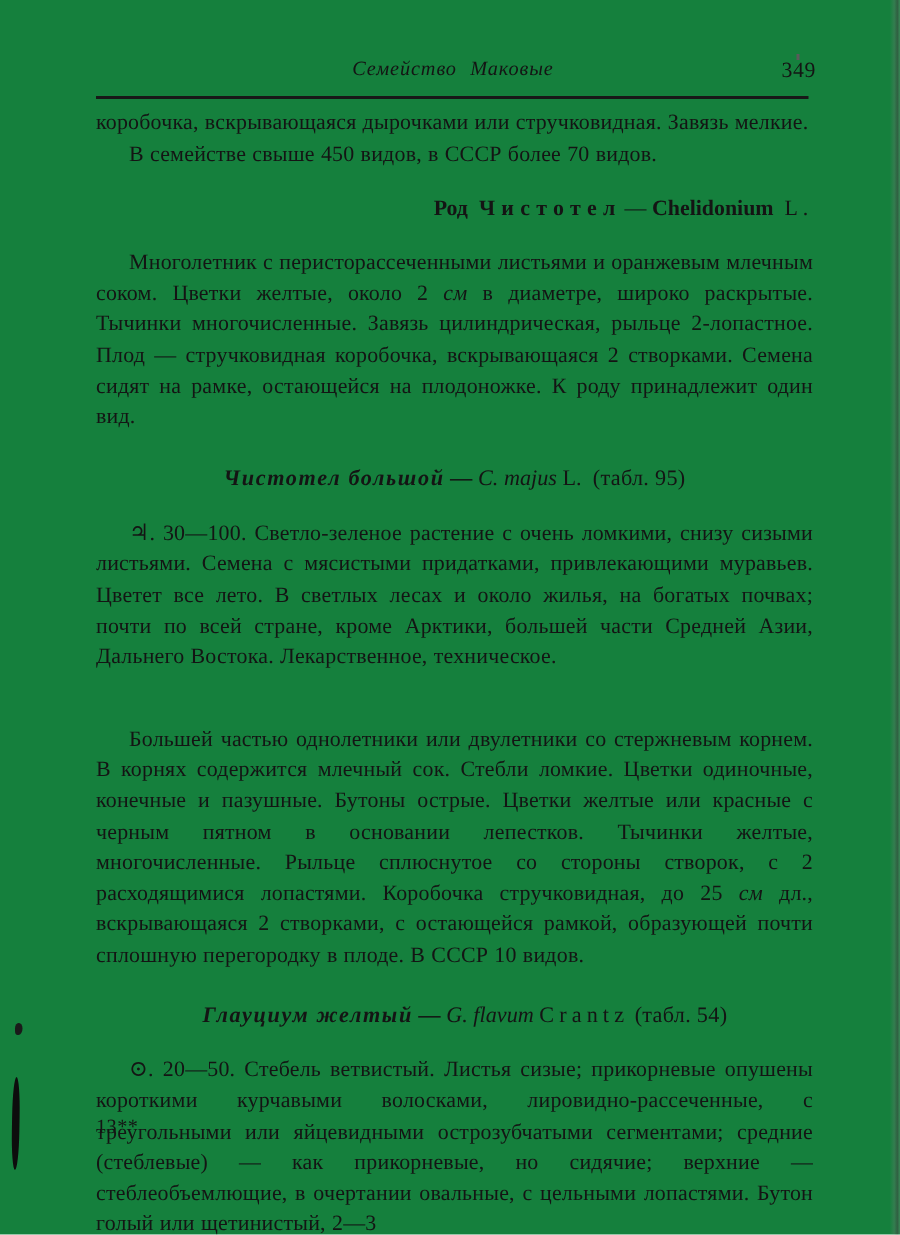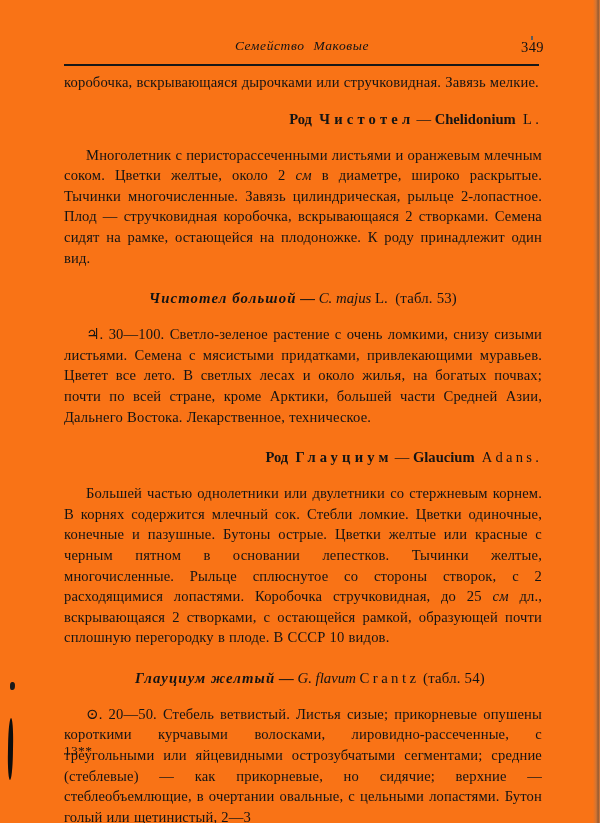--- a/index.html
+++ b/index.html
@@ -12,21 +12,21 @@
     height: 823px;
     overflow: hidden;
     font-family: "Liberation Serif", "DejaVu Serif", serif;
     color: #141414;
   }
 
   #page {
     position: relative;
     width: 600px;
     height: 823px;
-    background: #f97316;
+    background: #15803d;
   }
 
   
   .edge-left-blot {
     position: absolute;
     left: 8px;
     top: 718px;
     width: 5px;
     height: 62px;
     background: #0d0d0d;
@@ -220,40 +220,40 @@
   <div class="runhead">
     <div class="runhead-title"><span>Семейство</span><span class="w2">Маковые</span></div>
     <div class="runhead-folio">349</div>
   </div>
   <div class="rule"></div>
 
   <div class="column">
 
     <p class="body tight">коробочка, вскрывающаяся дырочками или стручковидная. Завязь мелкие.</p>
 
+    <p class="body indent">В семействе свыше 450 видов, в СССР более 70 видов.</p>
 
     <div class="gap-md"></div>
 
     <p class="heading-genus"><span>Род</span>&nbsp;&nbsp;<span class="sp">Чистотел</span><span class="dash">—</span>&nbsp;<span class="latin">Chelidonium</span>&nbsp;&nbsp;<span class="auth">L.</span></p>
 
     <div class="gap-md"></div>
 
     <p class="body indent"><span>Многолетник с перисторассеченными листьями и оранжевым млечным соком. Цветки желтые, около 2 </span><em class="unit">см</em><span> в диаметре, широко раскрытые. Тычинки многочисленные. Завязь цилиндрическая, рыльце 2-лопастное. Плод — стручковидная коробочка, вскрывающаяся 2 створками. Семена сидят на рамке, остающейся на плодоножке. К роду принадлежит один вид.</span></p>
 
     <div class="gap-lg"></div>
 
-    <p class="heading-species"><span class="ru">Чистотел большой</span>&nbsp;<span class="dash">—</span>&nbsp;<span class="sci">C. majus</span>&nbsp;<span class="auth">L.</span>&nbsp;&nbsp;<span class="plate">(табл. 53)</span></p>
+    <p class="heading-species"><span class="ru">Чистотел большой</span>&nbsp;<span class="dash">—</span>&nbsp;<span class="sci">C. majus</span>&nbsp;<span class="auth">L.</span>&nbsp;&nbsp;<span class="plate">(табл. 95)</span></p>
 
     <div class="gap-md"></div>
 
     <p class="body indent"><span class="lifesym lifesym-perennial">♃</span><span>. 30—100. </span><span>Светло-зеленое растение с очень ломкими, снизу сизыми листьями. Семена с мясистыми придатками, привлекающими муравьев. Цветет все лето. В светлых лесах и около жилья, на богатых почвах; почти по всей стране, кроме Арктики, большей части Средней Азии, Дальнего Востока. Лекарственное, техническое.</span></p>
 
     <div class="gap-lg"></div>
 
-    <p class="heading-genus"><span>Род</span>&nbsp;&nbsp;<span class="sp">Глауциум</span><span class="dash">—</span>&nbsp;<span class="latin">Glaucium</span>&nbsp;&nbsp;<span class="auth">Adans.</span></p>
 
     <div class="gap-md"></div>
 
     <p class="body indent"><span>Большей частью однолетники или двулетники со стержневым корнем. В корнях содержится млечный сок. Стебли ломкие. Цветки одиночные, конечные и пазушные. Бутоны острые. Цветки желтые или красные с черным пятном в основании лепестков. Тычинки желтые, многочисленные. Рыльце сплюснутое со стороны створок, с 2 расходящимися лопастями. Коробочка стручковидная, до 25 </span><em class="unit">см</em><span> дл., вскрывающаяся 2 створками, с остающейся рамкой, образующей почти сплошную перегородку в плоде. В СССР 10 видов.</span></p>
 
     <div class="gap-lg"></div>
 
     <p class="heading-species bleed"><span class="ru">Глауциум желтый</span>&nbsp;<span class="dash">—</span>&nbsp;<span class="sci">G. flavum</span>&nbsp;<span class="auth-sp">Crantz</span>&nbsp;<span class="plate">(табл. 54)</span></p>
 
     <div class="gap-md"></div>

